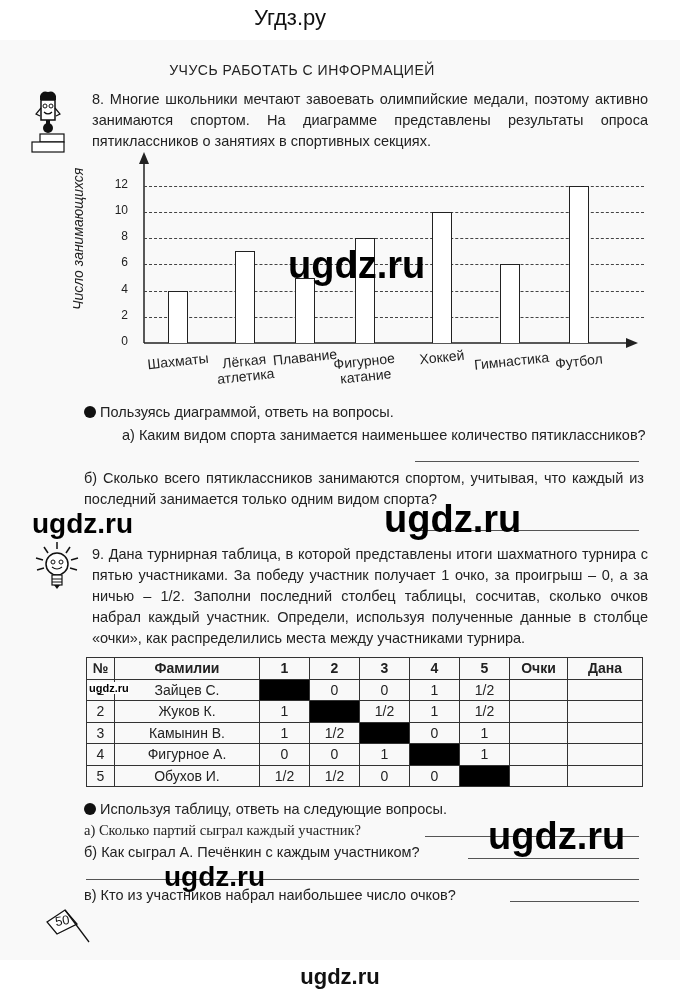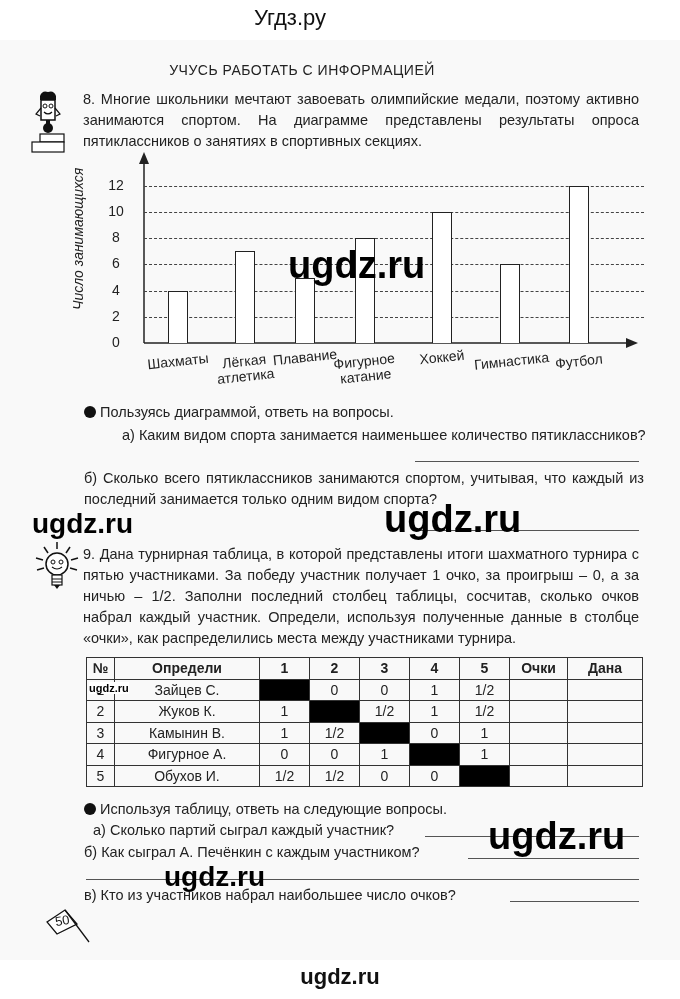--- a/index.html
+++ b/index.html
@@ -21,34 +21,34 @@
     position: absolute; top: 960px; left: 0; width: 680px; height: 39px;
     background: #fff; text-align: center;
     font-weight: bold; font-size: 22px; line-height: 34px; color: #111;
   }
   .section-title {
     position: absolute; top: 62px; left: 0; width: 604px; text-align: center;
     font-size: 14px; letter-spacing: 0.5px; color: #222;
   }
   .para {
     position: absolute; font-size: 14.5px; line-height: 21px; color: #222;
-    text-align: justify; text-align-last: left;
+    text-align: justify; text-align-last: left; margin-left: 9px;
   }
   .task8 { top: 89px; left: 83px; width: 556px; }
   .task9 { top: 544px; left: 83px; width: 556px; }
   .icon-box { position: absolute; }
 
   
   .chart { position: absolute; left: 60px; top: 150px; width: 600px; height: 250px; }
   .ylabel {
     position: absolute; left: 10px; top: 160px;
     transform: rotate(-90deg); transform-origin: left top;
     font-style: italic; font-size: 14px; white-space: nowrap; color: #222;
   }
-  .ytick { position: absolute; font-size: 14px; width: 24px; text-align: center; color: #222; }
+  .ytick { position: absolute; font-size: 12px; width: 24px; text-align: right; color: #222; }
   .gridline { position: absolute; left: 84px; width: 500px; border-top: 1.5px dashed #444; height: 0; }
   .bar { position: absolute; width: 20px; border: 1.5px solid #222; border-bottom: none; background: #fff; }
   .xcat { position: absolute; font-size: 14px; line-height: 15px; text-align: center; color: #222; transform: rotate(-6deg); white-space: nowrap; }
 
   .q-head { position: absolute; font-size: 14.5px; color: #222; }
   .bullet { display: inline-block; width: 12px; height: 12px; background: #111; border-radius: 50%; vertical-align: -1px; margin-right: 4px; }
   .q { position: absolute; font-size: 14.5px; line-height: 21px; color: #222; text-align: justify; text-align-last: left; }
   .answer-line { position: absolute; border-top: 1px solid #555; height: 0; }
 
   
@@ -181,21 +181,21 @@
     <path d="M20 45 L26 45 L23 49 Z" fill="#111"></path>
   </svg>
 </div>
 
 <div class="para task9">9. Дана турнирная таблица, в которой представлены итоги шахматного турнира с пятью участниками. За победу участник получает 1 очко, за проигрыш – 0, а за ничью – 1/2. Заполни последний столбец таблицы, сосчитав, сколько очков набрал  каждый участник. Определи, используя полученные данные в столбце «очки», как распределились места между участниками турнира.</div>
 
 <table class="tour-table">
   <thead>
     <tr>
       <th class="c-no">№</th>
-      <th class="c-name">Определи</th>
+      <th class="c-name">Фамилии</th>
       <th class="c-g">1</th>
       <th class="c-g">2</th>
       <th class="c-g">3</th>
       <th class="c-g">4</th>
       <th class="c-g">5</th>
       <th class="c-pts">Очки</th>
       <th class="c-place">Дана</th>
     </tr>
   </thead>
   <tbody id="table-body">
@@ -253,21 +253,21 @@
         <td class="diag"></td>
         <td></td>
         <td></td>
       </tr>
     </tbody>
 </table>
 
 <div class="q-head" style="top:801px; left:84px;text-align:right;">
   <span class="bullet"></span><span>Используя таблицу, ответь на следующие вопросы.</span>
 </div>
-<div class="q" style="top:820px; left:93px;">а) Сколько партий сыграл каждый участник?</div>
+<div class="q" style="top:820px; left:84px;font-family:Liberation Serif, serif;">а) Сколько партий сыграл каждый участник?</div>
 <div class="answer-line" style="top:836px; left:425px; width:214px;"></div>
 <div class="q" style="top:842px; left:84px;">б) Как сыграл А. Печёнкин с каждым участником?</div>
 <div class="answer-line" style="top:858px; left:468px; width:171px;"></div>
 <div class="answer-line" style="top:879px; left:86px; width:553px;"></div>
 <div class="q" style="top:885px; left:84px;">в) Кто из участников набрал наибольшее число очков?</div>
 <div class="answer-line" style="top:901px; left:510px; width:129px;"></div>
 
 <div class="page-num">
   <svg width="52" height="36" viewBox="0 0 52 36">
     <path d="M4 14 L22 2 L34 16 L14 26 Z" fill="#fff" stroke="#111" stroke-width="1.3"></path>

